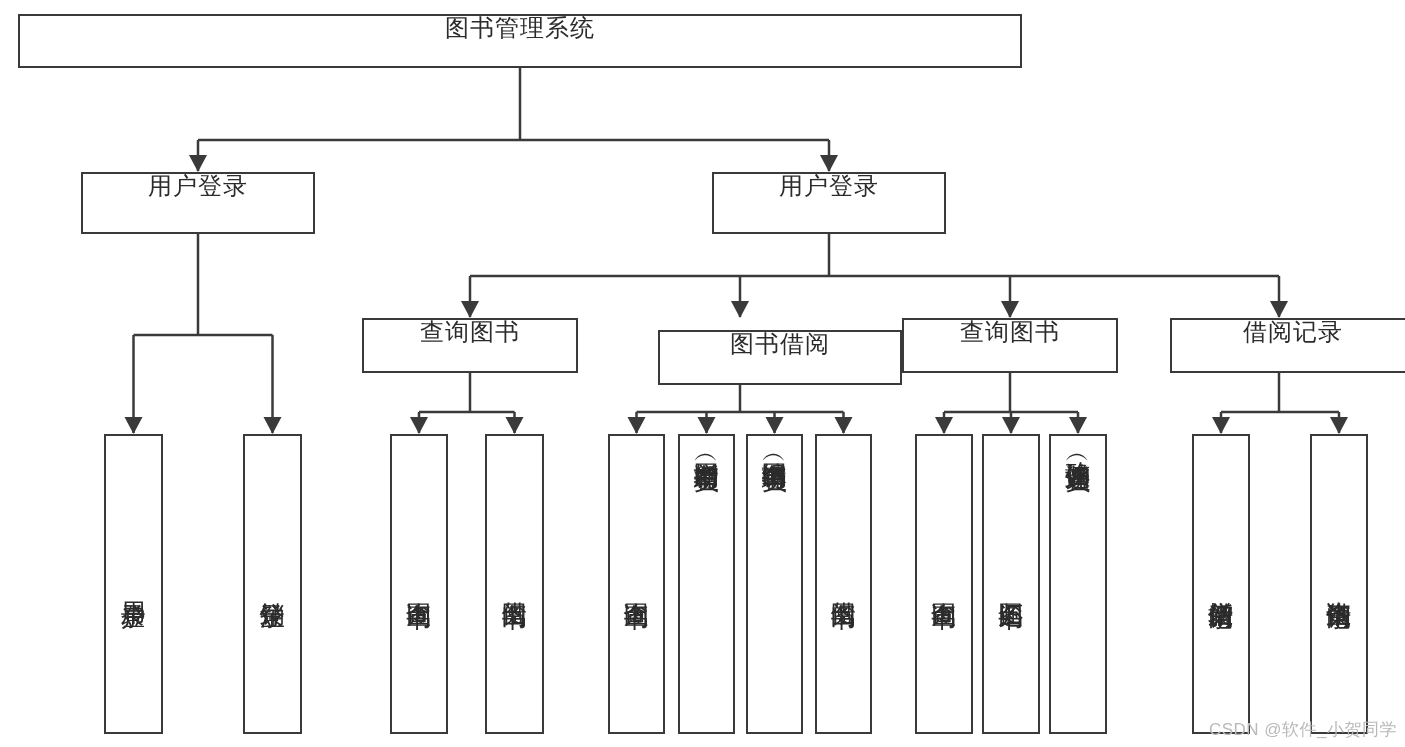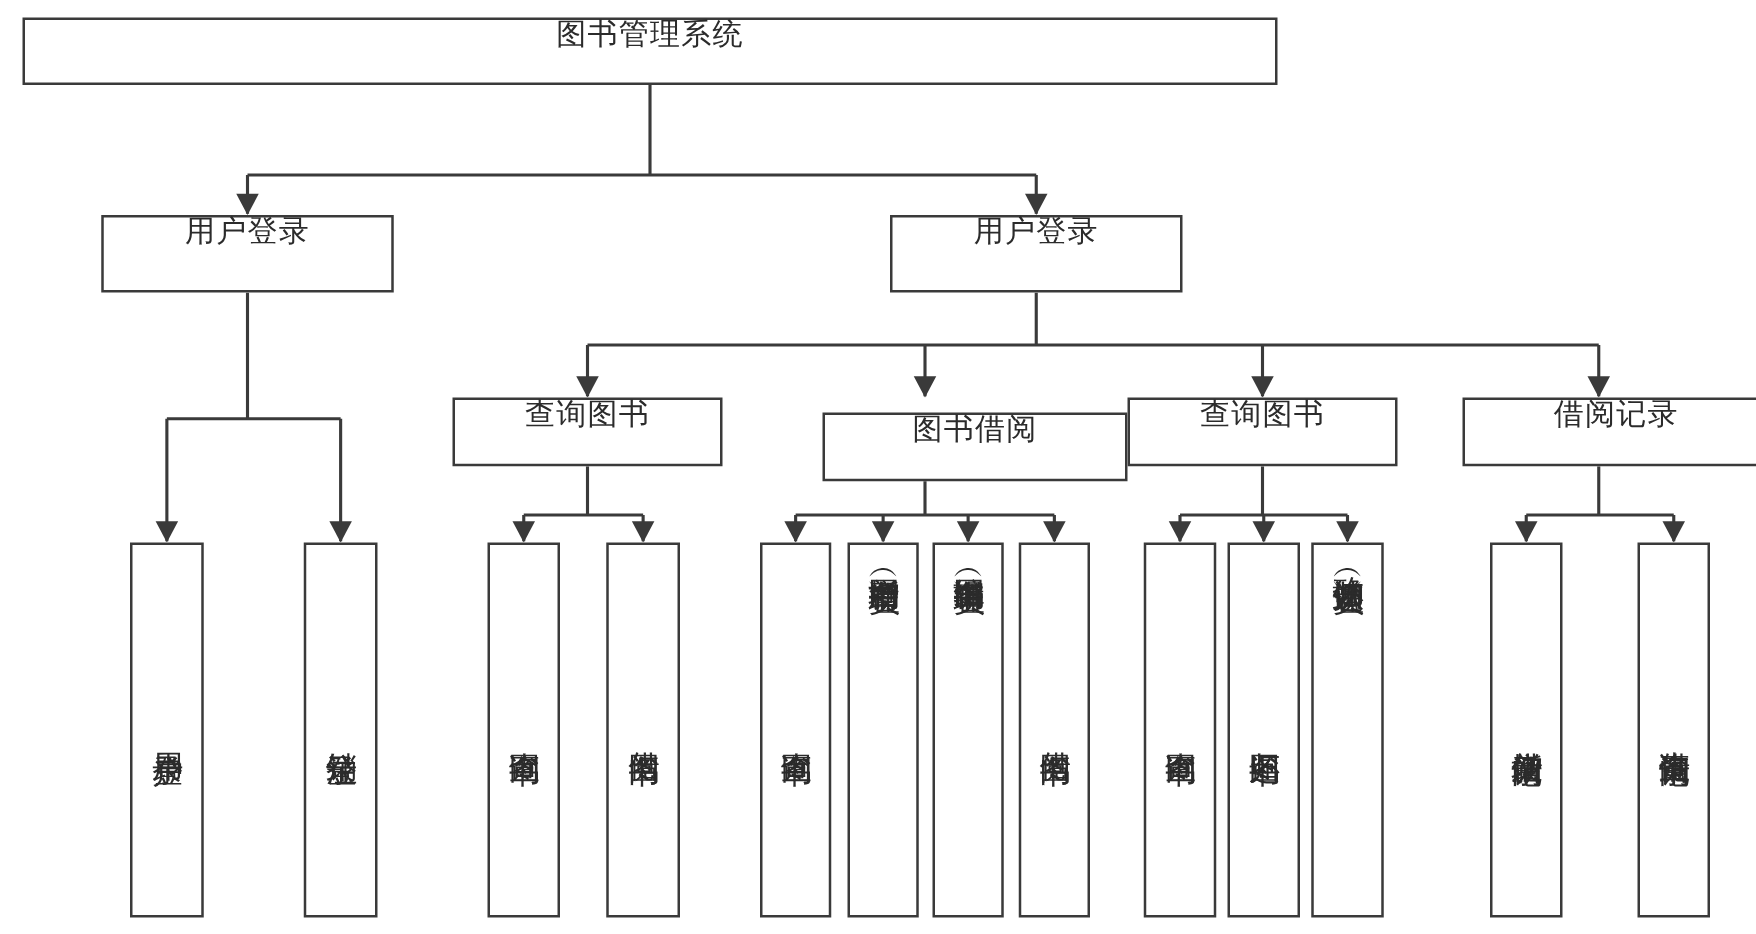--- a/index.html
+++ b/index.html
@@ -210,13 +210,14 @@
         <span class="node-label-v">确认归还（管理员）</span>
       </div>
       <div class="node-leaf center-v" id="node-leaf-add-record" style="left: 1192px; top: 434px; width: 58px; height: 300px;">
         <span class="node-label-v">新增借阅记录</span>
       </div>
       <div class="node-leaf center-v" id="node-leaf-query-record" style="left: 1310px; top: 434px; width: 58px; height: 300px;">
         <span class="node-label-v">查询借阅记录</span>
       </div>
     </div>
 
+  <div id="watermark">CSDN @软件_小贺同学</div>
 </div>
 
 </body></html>

